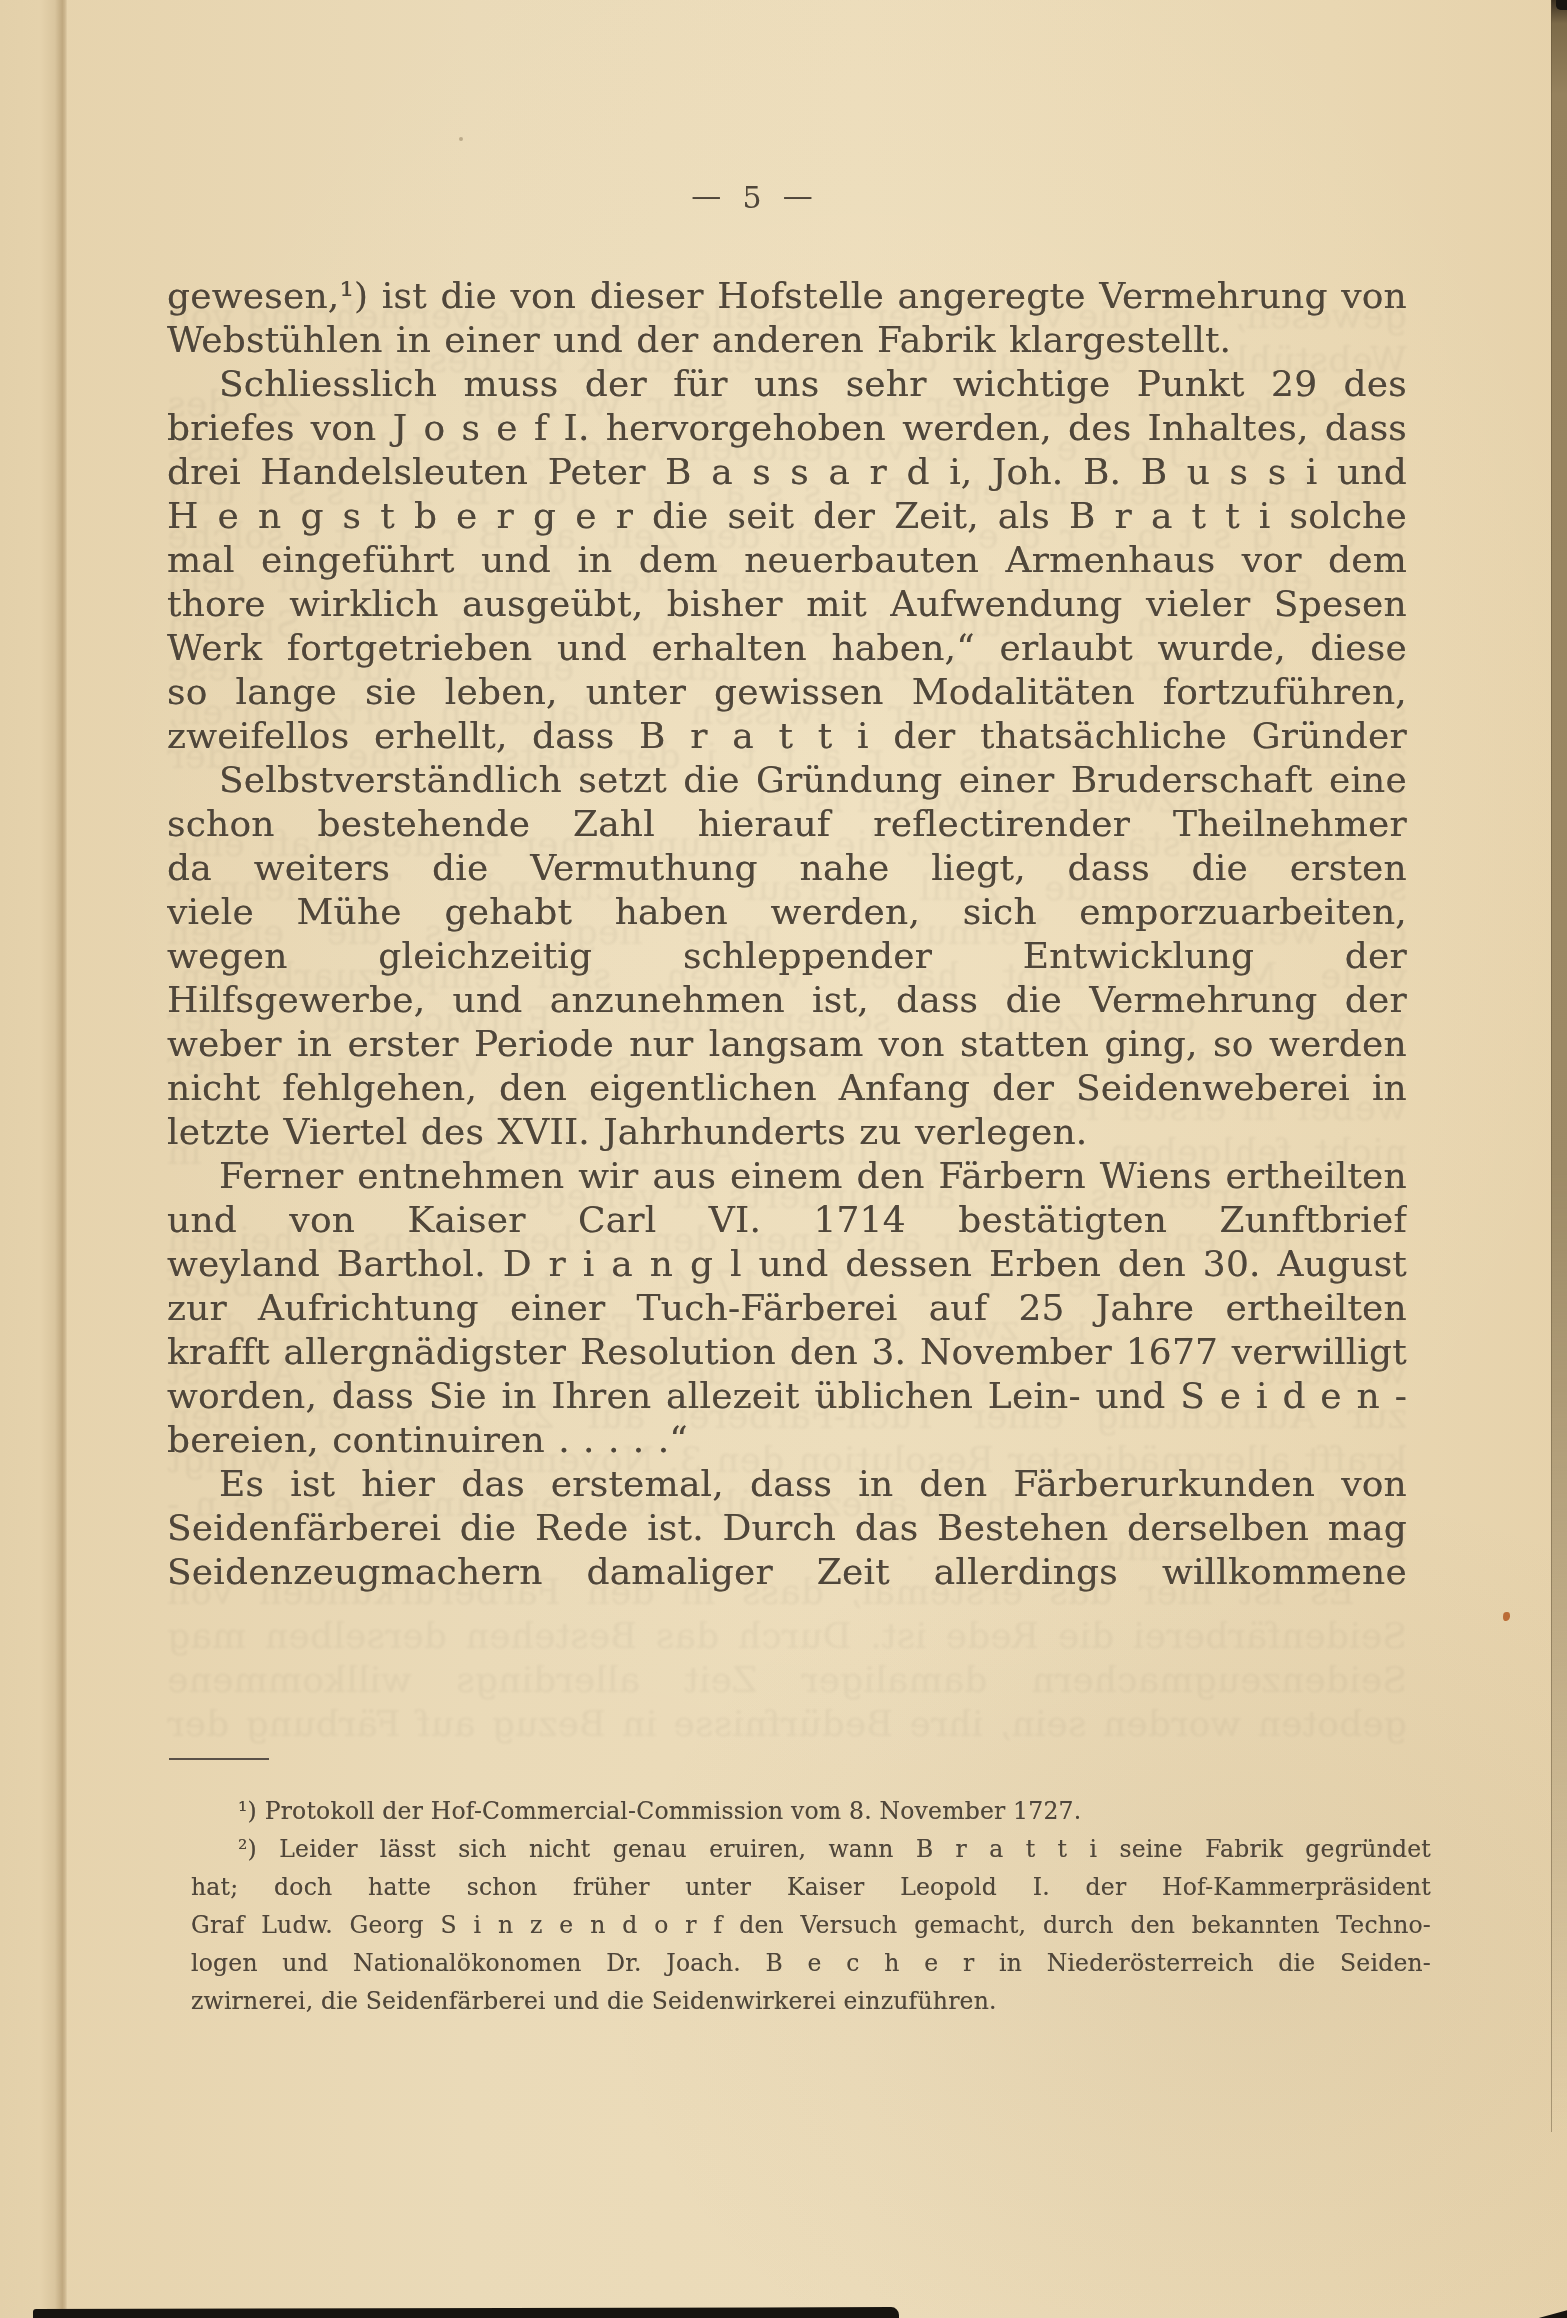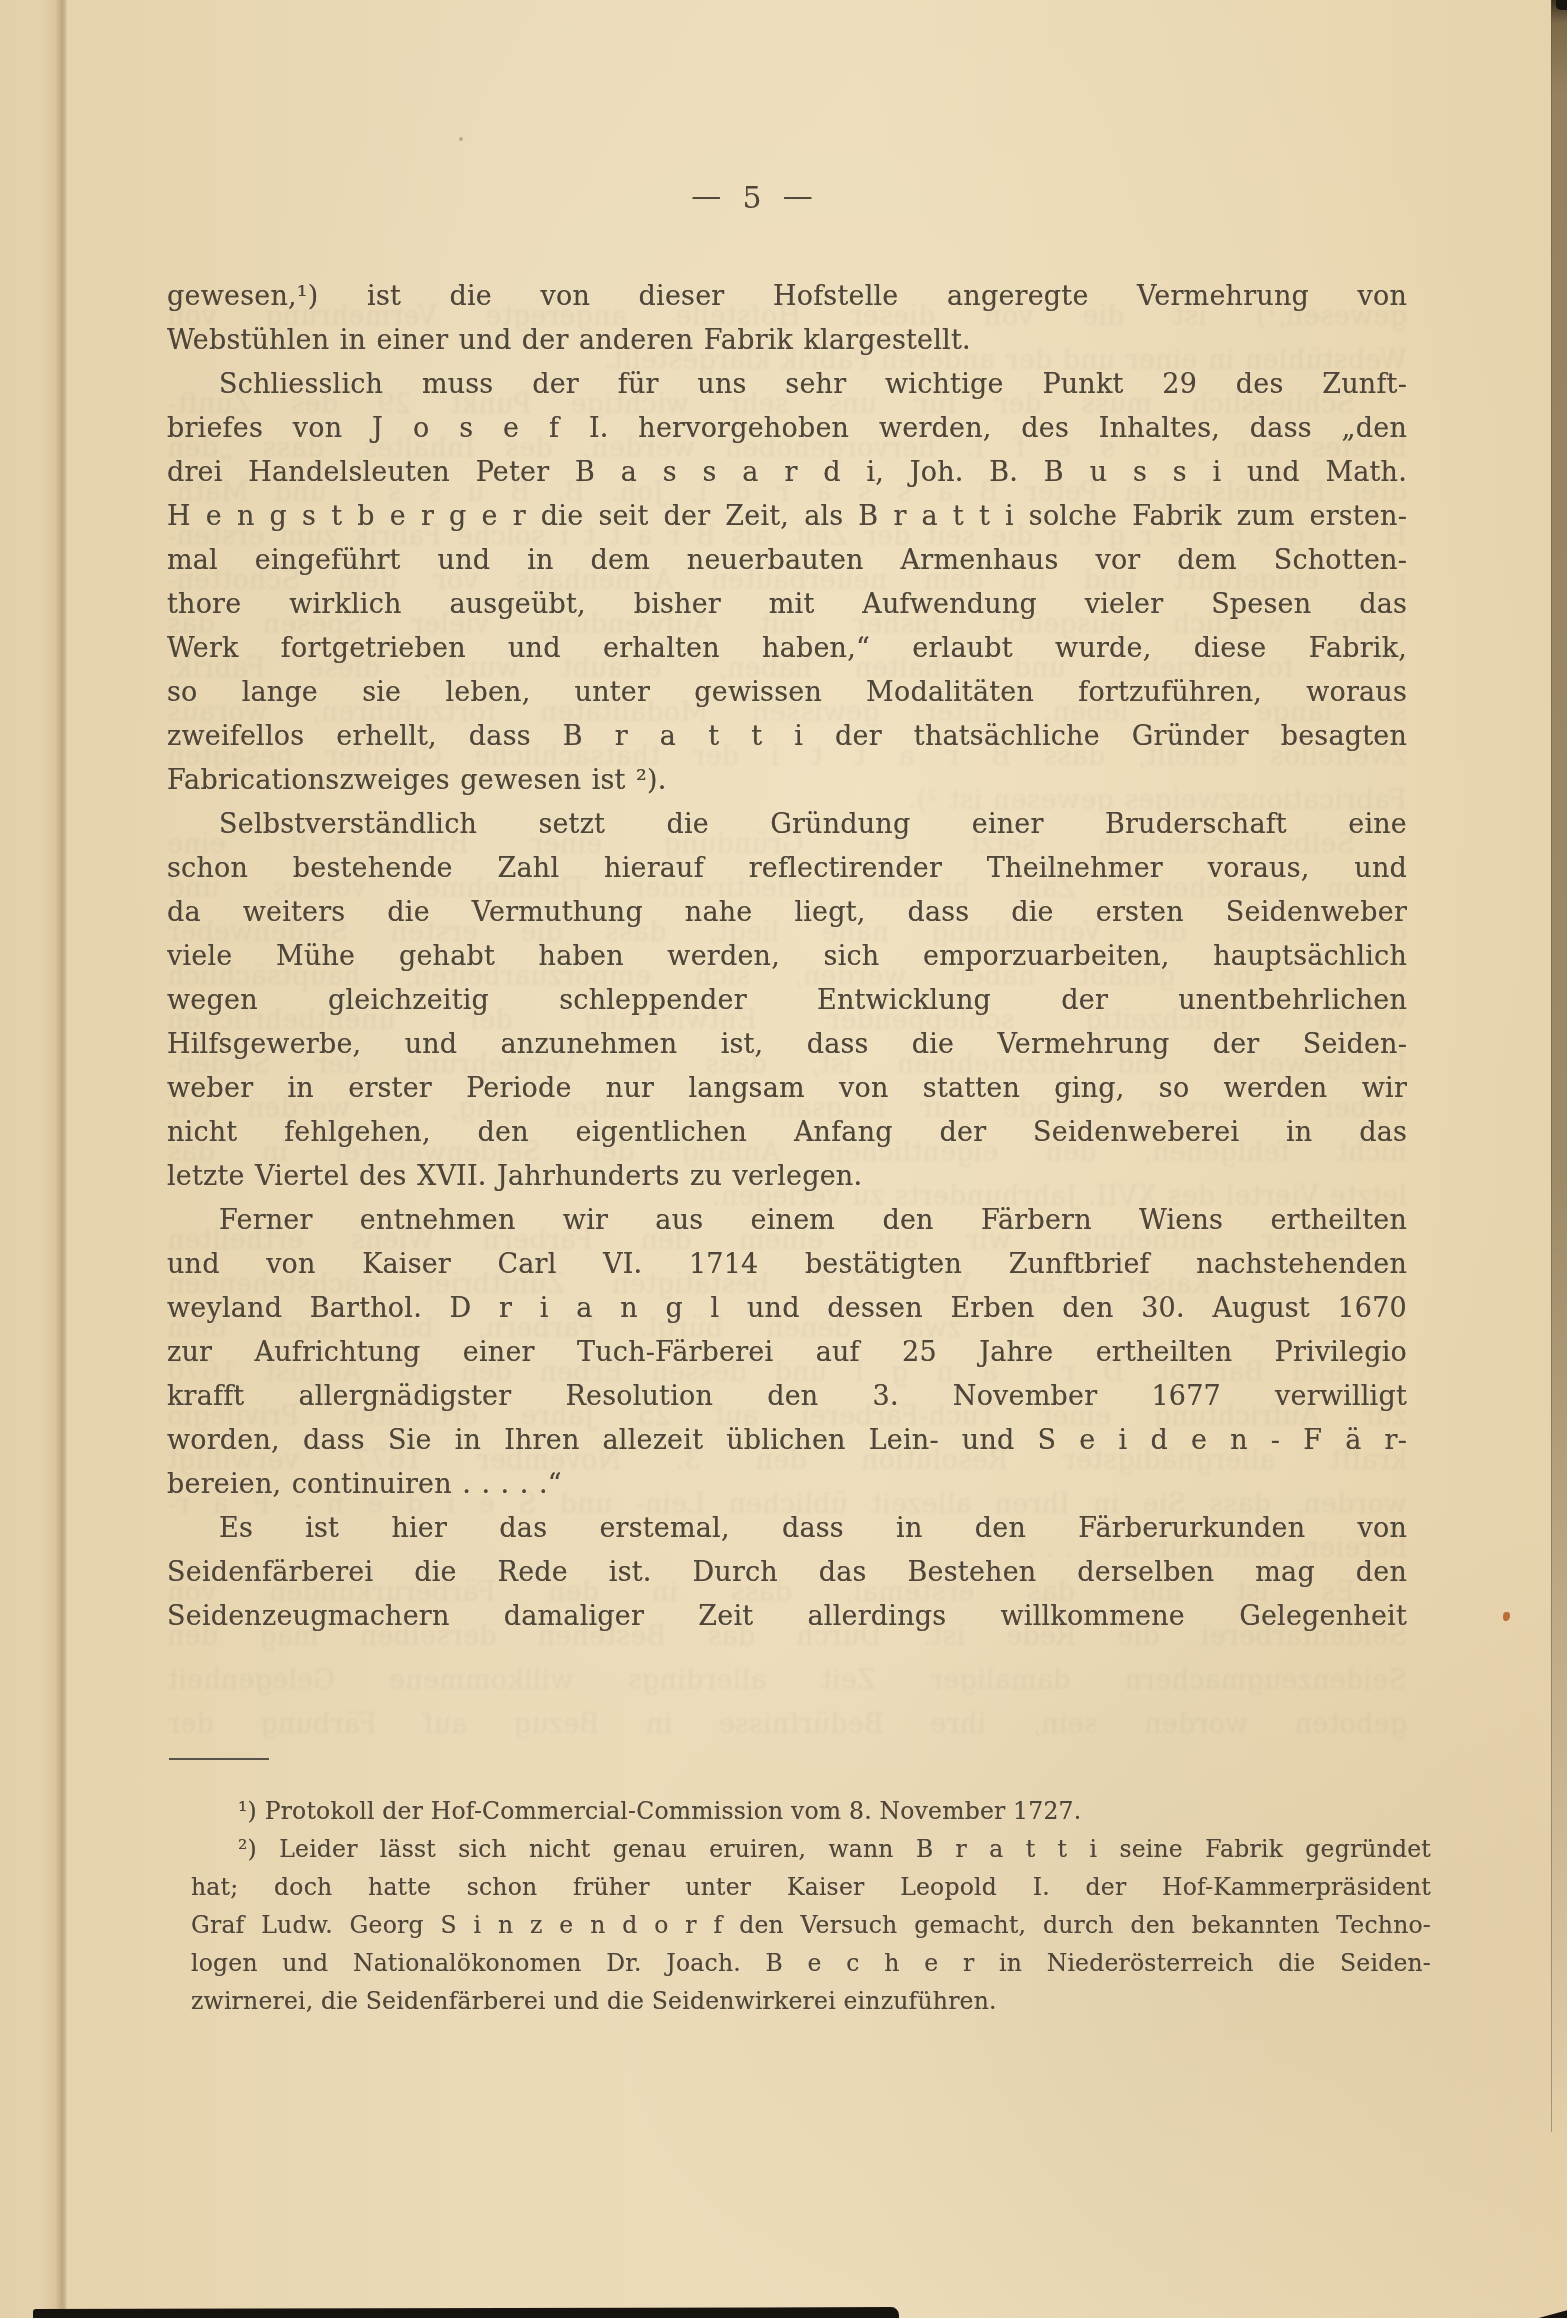--- a/index.html
+++ b/index.html
@@ -52,21 +52,21 @@
   .page-number{
     position:absolute;left:635px;top:180px;width:235px;
     text-align:center;font-size:30px;letter-spacing:0.8px;
     white-space:nowrap;
   }
   .page-number .dash{margin:0 20.4px;position:relative;top:-1.6px;}
 
   
   .body-text{
     position:absolute;left:167px;top:274px;width:1240px;
-    font-size:27px;line-height:44px;
+    font-size:36px;line-height:44px;
     letter-spacing:0.2px;
     word-spacing:1.6px;
     text-shadow:0 0 0.5px rgba(79,70,58,0.55);
   }
   .line{
     text-align:justify;
     
     text-align-last:justify;
     height:44px;overflow:hidden;white-space:normal;
   }
@@ -172,21 +172,20 @@
       <div class="para">
         <div class="line indent">Schliesslich muss der für uns sehr wichtige Punkt 29 des Zunft-</div>
         <div class="line">briefes von J o s e f I. hervorgehoben werden, des Inhaltes, dass „den</div>
         <div class="line">drei Handelsleuten Peter B a s s a r d i, Joh. B. B u s s i und Math.</div>
         <div class="line">H e n g s t b e r g e r die seit der Zeit, als B r a t t i solche Fabrik zum ersten-</div>
         <div class="line">mal eingeführt und in dem neuerbauten Armenhaus vor dem Schotten-</div>
         <div class="line">thore wirklich ausgeübt, bisher mit Aufwendung vieler Spesen das</div>
         <div class="line">Werk fortgetrieben und erhalten haben,“ erlaubt wurde, diese Fabrik,</div>
         <div class="line">so lange sie leben, unter gewissen Modalitäten fortzuführen, woraus</div>
         <div class="line">zweifellos erhellt, dass B r a t t i der thatsächliche Gründer besagten</div>
-        <div class="line last">Fabricationszweiges gewesen ist ²).</div>
       </div>
       <div class="para">
         <div class="line indent">Selbstverständlich setzt die Gründung einer Bruderschaft eine</div>
         <div class="line">schon bestehende Zahl hierauf reflectirender Theilnehmer voraus, und</div>
         <div class="line">da weiters die Vermuthung nahe liegt, dass die ersten Seidenweber</div>
         <div class="line">viele Mühe gehabt haben werden, sich emporzuarbeiten, hauptsächlich</div>
         <div class="line">wegen gleichzeitig schleppender Entwicklung der unentbehrlichen</div>
         <div class="line">Hilfsgewerbe, und anzunehmen ist, dass die Vermehrung der Seiden-</div>
         <div class="line">weber in erster Periode nur langsam von statten ging, so werden wir</div>
         <div class="line">nicht fehlgehen, den eigentlichen Anfang der Seidenweberei in das</div>

